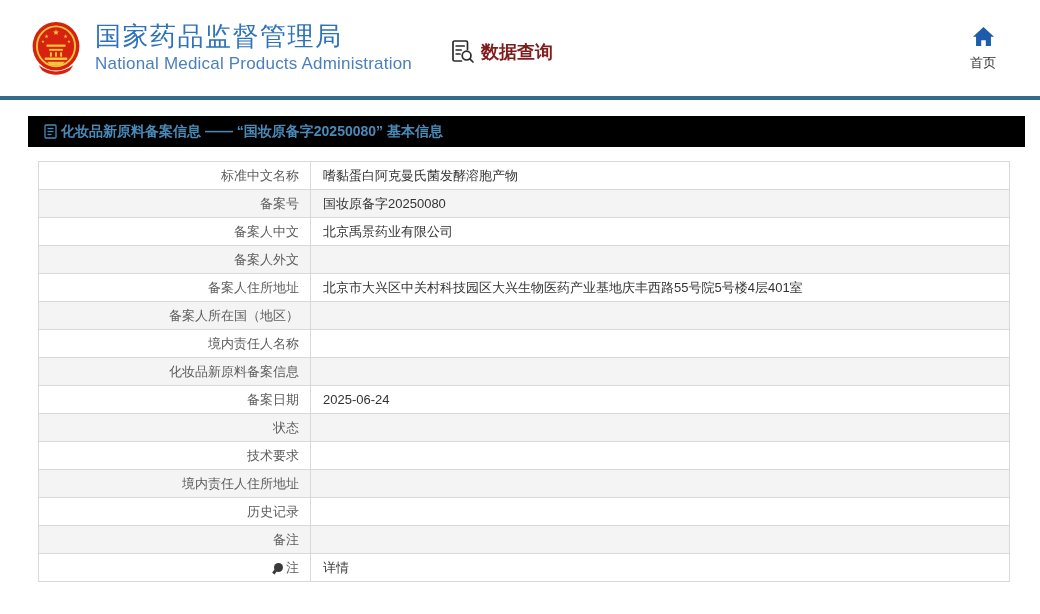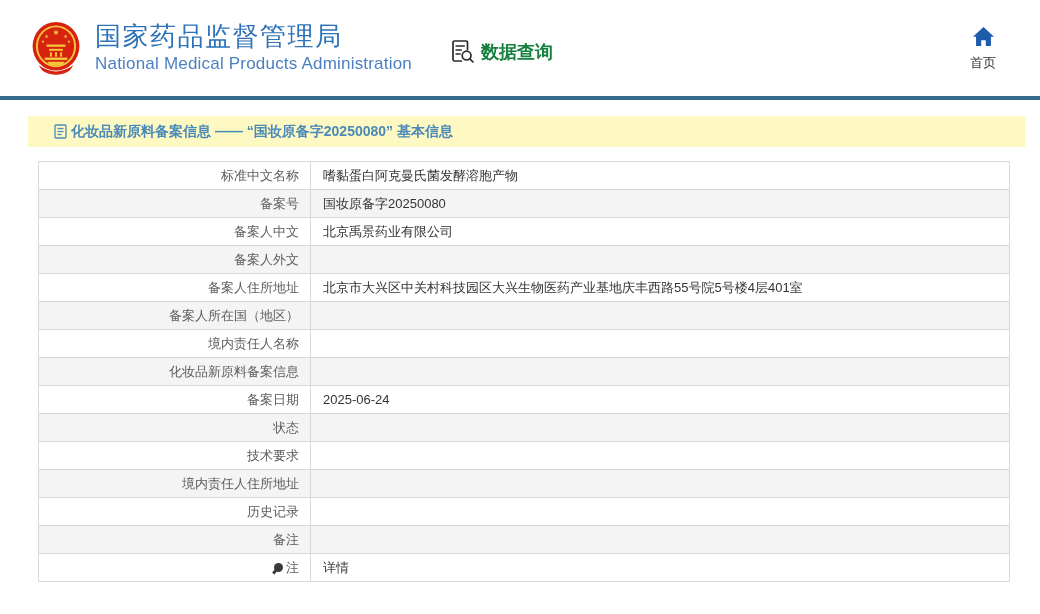--- a/index.html
+++ b/index.html
@@ -7,29 +7,29 @@
     width:1040px; height:614px; background:#ffffff; overflow:hidden;
     font-family:"Liberation Sans","DejaVu Sans",sans-serif;
     -webkit-font-smoothing:antialiased;
   }
   
   .header { height:96px; display:flex; align-items:center; padding:0 44px 0 30px; background:#fff; }
   .brand { display:flex; align-items:center; }
   .emblem { width:52px; height:56px; margin-right:13px; flex:0 0 auto; }
   .brand-text .zh { color:#2e72b8; font-size:26px; font-weight:normal; letter-spacing:1.5px; line-height:1.1; }
   .brand-text .en { color:#4a7fc0; font-size:17px; margin-top:4px; letter-spacing:.2px; }
-  .data-query { display:flex; align-items:center; margin-left:36px; color:#15803d; font-size:18px; font-weight:600; cursor:pointer;margin-top:7px; }
+  .data-query { display:flex; align-items:center; margin-left:36px; color:#7f1d1d; font-size:18px; font-weight:600; cursor:pointer;margin-top:7px; }
   .dq-icon { margin-right:6px; display:flex; }
   .header-nav { margin-left:auto; display:flex; gap:56px;font-family:Liberation Serif, serif; }
   .nav-item { display:flex; flex-direction:column; align-items:center; font-size:13px; color:#333; cursor:pointer; }
   .nav-item .nicon { margin-bottom:7px; display:flex; height:22px; align-items:flex-end; }
   .blue-line { height:4px; background:#336b8c; width:100%; }
   
   .content { width:997px; margin:16px 0 0 28px; }
-  .page-title-bar { background:#fef9c3; height:31px; display:flex; align-items:center; padding:0 26px; }
+  .page-title-bar { background:#000000; height:31px; display:flex; align-items:center; padding:0 16px; }
   .page-title { color:#4a8ab8; font-size:14px; font-weight:bold; display:flex; align-items:center; white-space:nowrap; }
   .pt-icon { margin-right:4px; display:flex; }
   
   .tbl-wrap { margin:14px 0 0 10px; }
   table.filing { border-collapse:collapse; width:972px; table-layout:fixed; }
   table.filing td { border:1px solid #d9d9d9; height:28px; font-size:13px; padding:2px 0; }
   td.lbl { width:272px; text-align:right; padding-right:11px !important; color:#5c5c5c;margin-top:32px; }
   td.val { padding-left:12px !important; color:#333; word-break:break-all;margin-left:15px; }
   table.filing tr:nth-child(even) { background:#f4f4f4; }
   table.filing tr:nth-child(odd) { background:#ffffff; }

